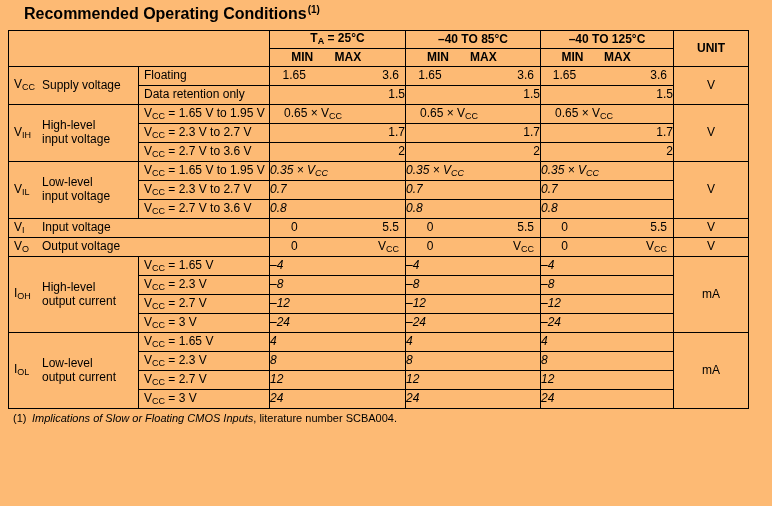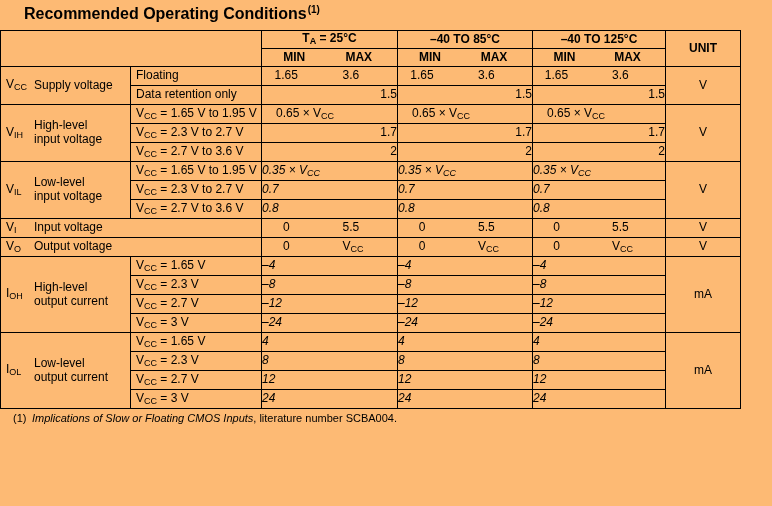--- a/index.html
+++ b/index.html
@@ -2,42 +2,42 @@
 <html><head>
 <meta charset="utf-8">
 <style>
   html,body{margin:0;padding:0;background:#fff;}
   body{font-family:"Liberation Sans",sans-serif;color:#000;}
   .page{position:relative;width:772px;height:506px;background:#fdba74;overflow:hidden;}
 
   .title{position:absolute;left:24px;top:5px;margin:0;font-size:16px;font-weight:bold;white-space:nowrap;}
   .sup{font-size:10px;position:relative;top:-6px;margin-left:1px;font-weight:bold;}
 
-  table.roc{position:absolute;left:0;top:30px;width:740px;border-collapse:collapse;table-layout:fixed;}
+  table.roc{position:absolute;left:8px;top:30px;width:740px;border-collapse:collapse;table-layout:fixed;}
   .roc th,.roc td{border:1px solid #000;padding:0;font-size:12px;font-weight:normal;vertical-align:middle;overflow:hidden;line-height:1.1;}
   .roc thead tr{height:18px;}
   .roc tbody tr{height:19px;}
 
   .roc thead th{font-weight:bold;}
   th.tcol{text-align:center;}
   th.unit-h{text-align:center;}
   .mmwrap{display:flex;width:100%;}
   .minh{flex:1;text-align:center;}
-  .maxh{flex:1;text-align:center;padding-right:6px;}
+  .maxh{flex:1;text-align:left;padding-right:6px;}
 
   td.label-cell{padding-left:5px;}
   .labwrap{display:flex;align-items:center;}
   .sym{width:28px;flex:none;}
   .desc{line-height:1.15;}
 
   td.cond-cell{padding-left:5px;}
 
   td.val-cell .vwrap{display:flex;width:100%;gap:32px;}
   .vmin{flex:1;text-align:center;}
-  .vmax{flex:1;padding-right:6px;}
+  .vmax{flex:1;text-align:right;padding-right:6px;}
   .v-center{text-align:right;}
   .v-left{text-align:left;padding-left:6px;margin-left:8px;}
   .v-right{padding-right:6px;font-style:italic;}
 
   td.unit-cell{text-align:center;}
 
   .sub{font-size:9px;vertical-align:-2px;letter-spacing:0;}
 
   .footnote{position:absolute;left:13px;top:411px;width:750px;display:flex;font-size:11px;line-height:15px;}
   .fn-marker{width:19px;flex:none;}

